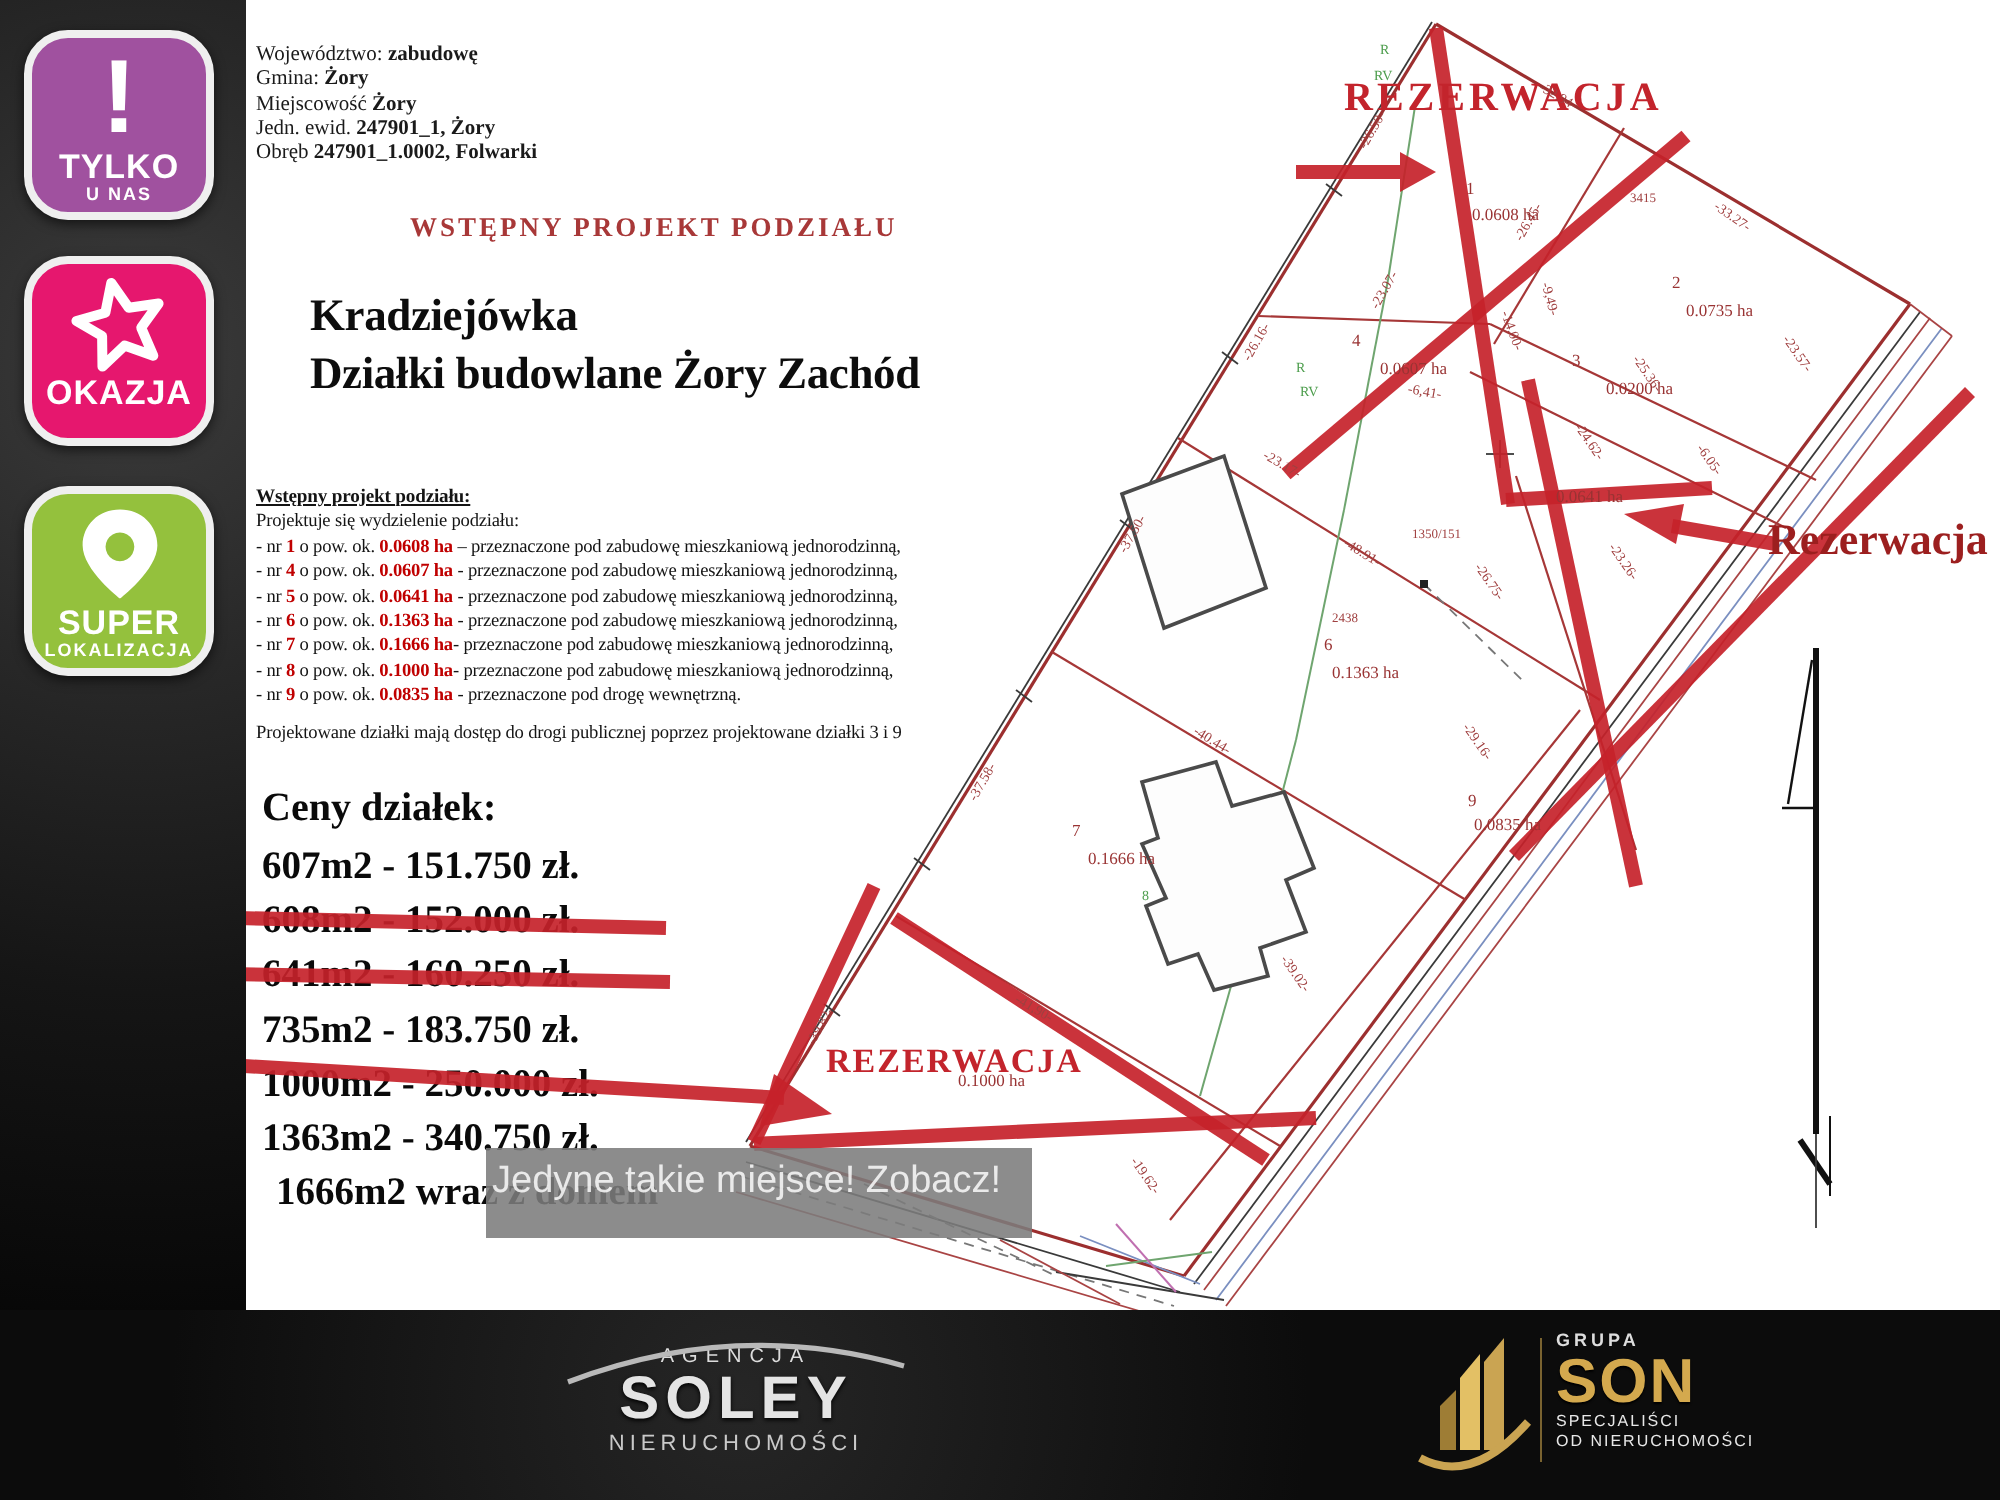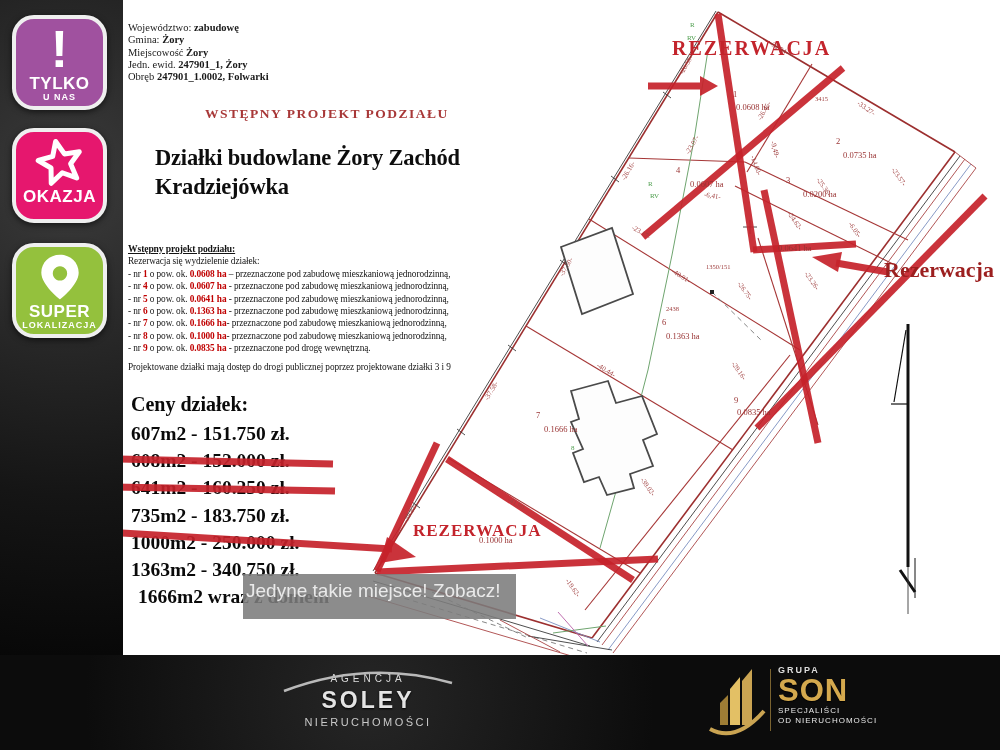--- a/index.html
+++ b/index.html
@@ -61,21 +61,21 @@
     line-height:33px;white-space:nowrap;overflow:hidden;}
   .banner.bl{left:243px;width:270px;padding-left:3px;}
   .banner.br{left:597px;width:360px;padding-left:6px;font-size:18.5px;}
   
   .bottom-bar{position:absolute;left:0;top:655px;width:1000px;height:95px;z-index:7;
     background:radial-gradient(circle at 370px 45px,#262626 0%,#0c0c0c 45%),#0c0c0c;}
   .soley{position:absolute;left:278px;top:10px;width:180px;text-align:center;
     font-family:"Liberation Sans",sans-serif;color:#d6d6d6;}
   .soley .arc{position:absolute;left:2px;top:2px;}
   .soley .a1{font-size:10px;letter-spacing:4px;color:#dcdcdc;margin-top:8px;}
-  .soley .a2{font-size:23px;font-weight:bold;letter-spacing:3px;color:#e4e4e4;line-height:32px;
+  .soley .a2{font-size:30px;font-weight:bold;letter-spacing:3px;color:#e4e4e4;line-height:32px;
              text-shadow:0 1px 2px #000;}
   .soley .a3{font-size:11px;letter-spacing:2.5px;color:#c9c9c9;}
   .son{position:absolute;left:700px;top:6px;width:210px;font-family:"Liberation Sans",sans-serif;}
   .son .icon{position:absolute;left:8px;top:6px;}
   .son .txt{position:absolute;left:78px;top:4px;}
   .son .s1{font-size:9px;letter-spacing:2px;color:#ddd;font-weight:bold;}
   .son .s2{font-size:31px;font-weight:bold;letter-spacing:1px;color:#d4a94e;line-height:31px;
            text-shadow:0 1px 1px #000;}
   .son .s3,.son .s4{font-size:8px;letter-spacing:1px;color:#e8e8e8;line-height:10px;}
   .son .divider{position:absolute;left:70px;top:8px;width:1px;height:62px;background:#7a6330;}
@@ -88,26 +88,26 @@
   <div class="content">
     <div class="hdr" id="hdr-lines">
         <div><span>Województwo: </span><b>zabudowę</b></div>
         <div><span>Gmina: </span><b>Żory</b></div>
         <div><span>Miejscowość </span><b>Żory</b></div>
         <div><span>Jedn. ewid. </span><b>247901_1, Żory</b></div>
         <div><span>Obręb </span><b>247901_1.0002, Folwarki</b></div>
       </div>
     <div class="ptitle">WSTĘPNY PROJEKT PODZIAŁU</div>
     <div class="mtitle">
+      <div>Kradziejówka</div>
       <div>Działki budowlane Żory Zachód</div>
-      <div>Kradziejówka</div>
     </div>
     <div class="subdiv">
       <div class="sh">Wstępny projekt podziału:</div>
-      <div>Rezerwacja się wydzielenie działek:</div>
+      <div>Projektuje się wydzielenie podziału:</div>
       <div id="plot-list">
           <div><span>-  nr </span><span class="red">1</span><span> o pow. ok. </span><span class="red">0.0608 ha</span><span> – </span><span>przeznaczone pod zabudowę mieszkaniową jednorodzinną,</span></div>
           <div><span>-  nr </span><span class="red">4</span><span> o pow. ok. </span><span class="red">0.0607 ha</span><span> - </span><span>przeznaczone pod zabudowę mieszkaniową jednorodzinną,</span></div>
           <div><span>-  nr </span><span class="red">5</span><span> o pow. ok. </span><span class="red">0.0641 ha</span><span> - </span><span>przeznaczone pod zabudowę mieszkaniową jednorodzinną,</span></div>
           <div><span>-  nr </span><span class="red">6</span><span> o pow. ok. </span><span class="red">0.1363 ha</span><span> - </span><span>przeznaczone pod zabudowę mieszkaniową jednorodzinną,</span></div>
           <div><span>-  nr </span><span class="red">7</span><span> o pow. ok. </span><span class="red">0.1666 ha</span><span>- </span><span>przeznaczone pod zabudowę mieszkaniową jednorodzinną,</span></div>
           <div><span>-  nr </span><span class="red">8</span><span> o pow. ok. </span><span class="red">0.1000 ha</span><span>- </span><span>przeznaczone pod zabudowę mieszkaniową jednorodzinną,</span></div>
           <div><span>-  nr </span><span class="red">9</span><span> o pow. ok. </span><span class="red">0.0835 ha</span><span> - </span><span>przeznaczone pod drogę wewnętrzną.</span></div>
         </div>
       <div class="note">Projektowane działki mają dostęp do drogi publicznej poprzez projektowane działki 3 i 9</div>

